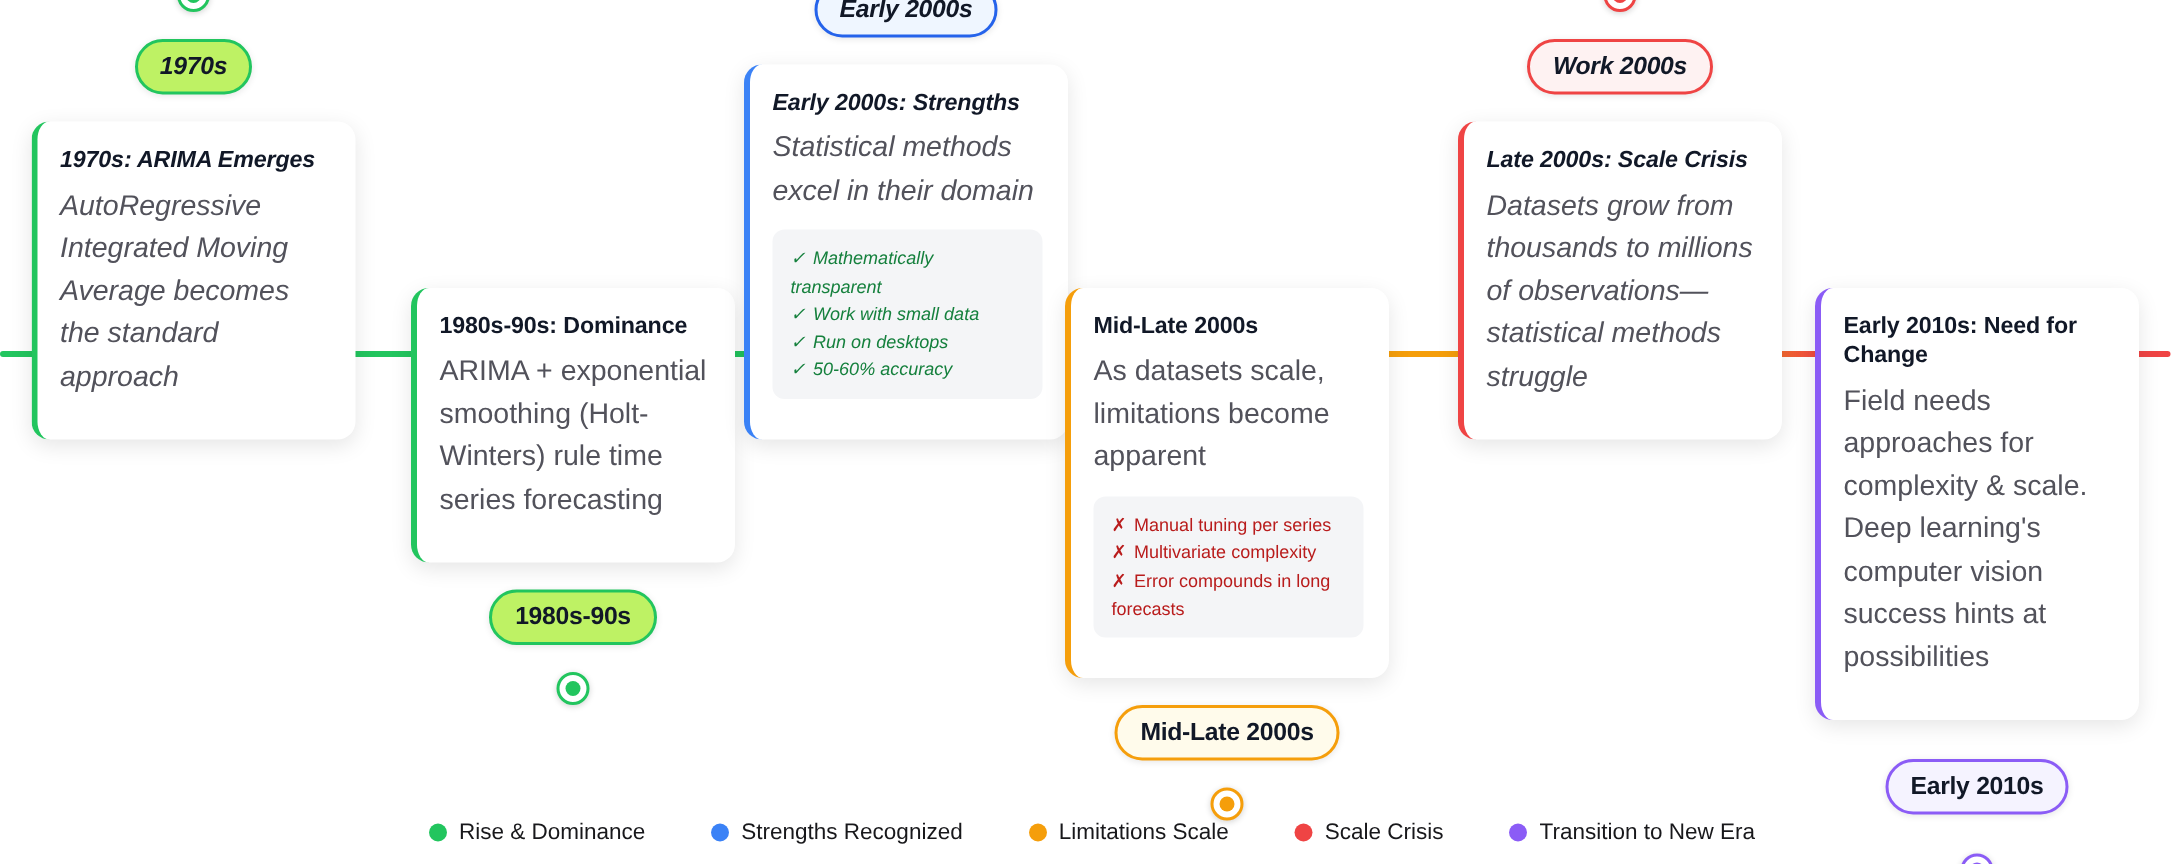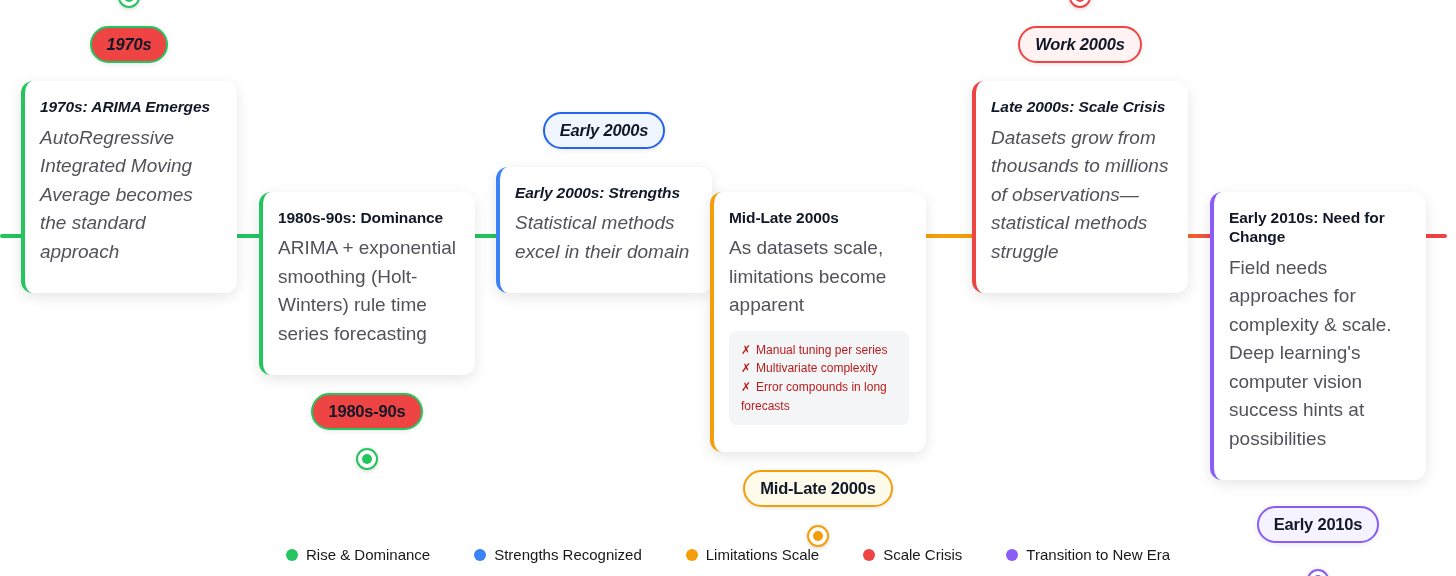--- a/index.html
+++ b/index.html
@@ -92,38 +92,38 @@
     padding:10px 12px;
     font-size:12px;
     line-height:1.55;
   }
   .feature-box.pros{color:#15803d;}
   .feature-box.cons{color:#b91c1c;}
   .feature-item .fi-icon{margin-right:5px;}
   
   .c-green  .marker{border:2.5px solid #22c55e;}
   .c-green  .marker-dot{background:#22c55e;}
-  .c-green  .pill{border:2.5px solid #22c55e;background:#ef4444;}
+  .c-green  .pill{border:2.5px solid #22c55e;background:#bef264;}
   .c-green  .card{border-left-color:#22c55e;}
   .c-blue   .pill{border:2.5px solid #2563eb;background:#eff6ff;}
   .c-blue   .card{border-left-color:#3b82f6;}
   .c-amber  .marker{border:2.5px solid #f59e0b;}
   .c-amber  .marker-dot{background:#f59e0b;}
   .c-amber  .pill{border:2.5px solid #f59e0b;background:#fffbeb;}
   .c-amber  .card{border-left-color:#f59e0b;}
   .c-red    .marker{border:2.5px solid #ef4444;}
   .c-red    .marker-dot{background:#ef4444;}
   .c-red    .pill{border:2.5px solid #ef4444;background:#fef2f2;}
   .c-red    .card{border-left-color:#ef4444;}
   .c-violet .marker{border:2.5px solid #8b5cf6;}
   .c-violet .marker-dot{background:#8b5cf6;}
   .c-violet .pill{border:2.5px solid #8b5cf6;background:#f5f3ff;}
   .c-violet .card{border-left-color:#8b5cf6;}
   
-  .n1{left:21px;}  .n2{left:259px;} .n3{left:496px;}
+  .n1{left:21px;}  .n2{left:274px;} .n3{left:496px;}
   .n4{left:710px;} .n5{left:972px;} .n6{left:1210px;gap:26px;}
   
   .legend{
     position:absolute;
     left:0;right:0;top:546px;
     display:flex;
     justify-content:center;
     align-items:center;
     gap:44px;
   }
@@ -162,20 +162,26 @@
       <div class="marker-dot"></div>
     </div>
 </div>
 
 <div class="node above c-blue n3">
 
   <div class="pill">Early 2000s</div>
   <div class="card">
     <div class="card-title">Early 2000s: Strengths</div>
     <div class="card-desc">Statistical methods excel in their domain</div>
+    <div class="feature-box pros">
+      <div class="feature-item"><span class="fi-icon">✓</span><span>Mathematically transparent</span></div>
+      <div class="feature-item"><span class="fi-icon">✓</span><span>Work with small data</span></div>
+      <div class="feature-item"><span class="fi-icon">✓</span><span>Run on desktops</span></div>
+      <div class="feature-item"><span class="fi-icon">✓</span><span>50-60% accuracy</span></div>
+    </div>
   </div>
 </div>
 
 <div class="node below c-amber n4">
   <div class="card">
     <div class="card-title">Mid-Late 2000s</div>
     <div class="card-desc">As datasets scale, limitations become apparent</div>
     <div class="feature-box cons">
       <div class="feature-item"><span class="fi-icon">✗</span><span>Manual tuning per series</span></div>
       <div class="feature-item"><span class="fi-icon">✗</span><span>Multivariate complexity</span></div>

